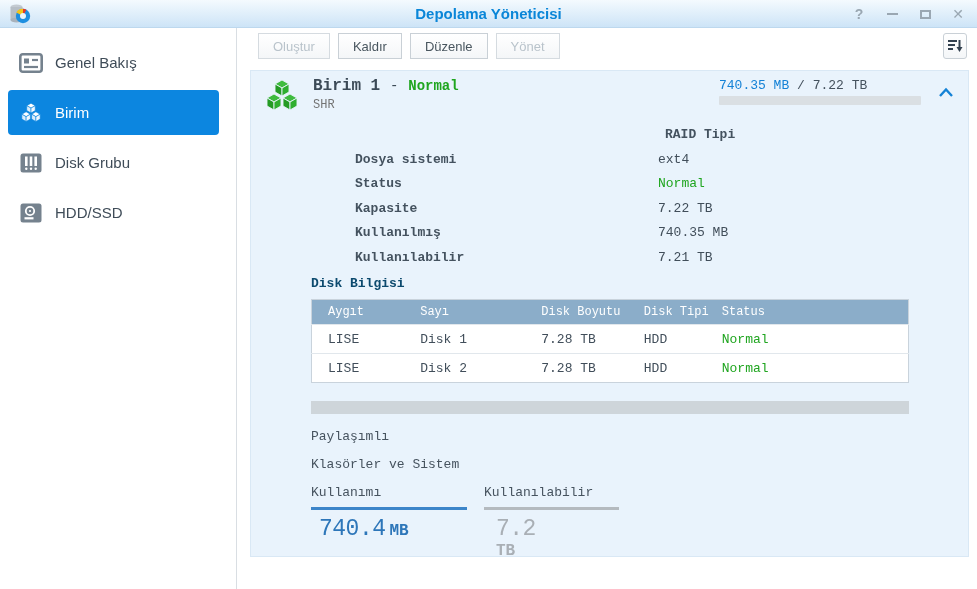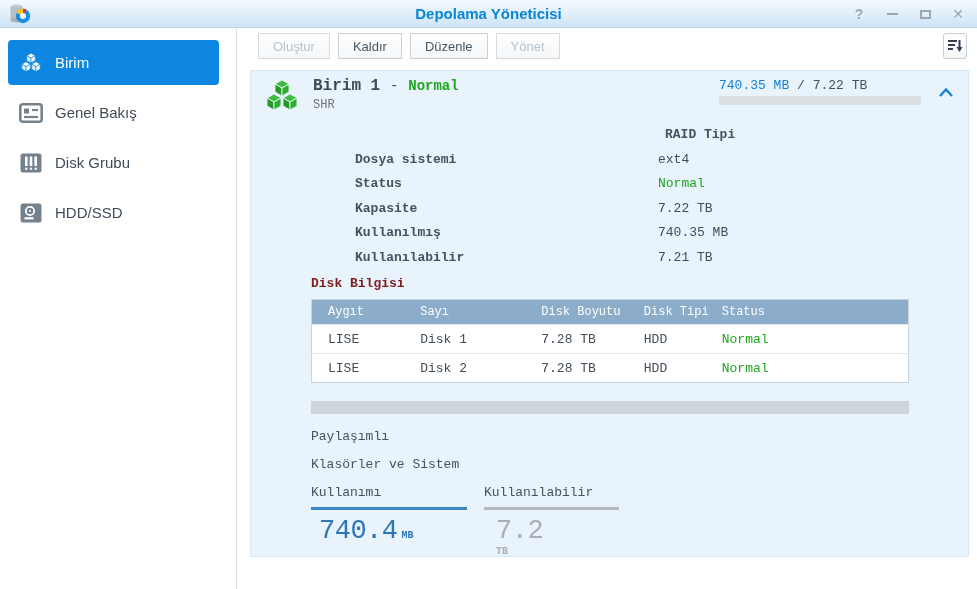--- a/index.html
+++ b/index.html
@@ -73,21 +73,21 @@
   .vol-usage-text .used { color:#1482d6; }
   .vol-usage-bar { position:absolute; left:468px; top:25px; width:202px; height:9px; background:#dadfe3; border-radius:1px; }
   .vol-collapse { position:absolute; right:12px; top:16px; width:18px; height:14px; cursor:pointer; }
 
   .details { margin:8px 0 0 60px; }
   .d-row { display:flex; line-height:24.5px;justify-content:flex-end; }
   .d-label { width:303px; font-weight:bold; color:#44525f; flex:none; }
   .d-value { width:310px; color:#414e5a; }
   .d-value.green { color:#1fa51f; }
 
-  .disk-title { margin:6px 0 0 60px; font-weight:bold; color:#7f1d1d; height:18px; }
+  .disk-title { margin:6px 0 0 60px; font-weight:bold; color:#0c4a6e; height:18px; }
   .disk-table { margin:5px 0 0 60px; width:598px; border-collapse:collapse; background:#fff; border:1px solid #c9d3dc; }
   .disk-table th {
     background:#8badc9; color:#fff; font-size:12px; font-weight:normal;
     height:25px; text-align:left; padding:0;
   }
   .disk-table td { height:29px; padding:0; font-size:13px; color:#414e5a; border-top:1px solid #e1e7ec; }
   .disk-table .c1 { width:106px; padding-left:16px; }
   .disk-table .c2 { width:118px; }
   .disk-table .c3 { width:100px; }
   .disk-table .c4 { width:76px; }
@@ -100,22 +100,22 @@
   .u-tab { display:flex; flex-direction:column; cursor:pointer; }
   .u-tab .u-label { font-size:13px; color:#46535f; line-height:28px; }
   .u-tab.active .u-underline { height:3px; background:#3c85c9; }
   .u-tab .u-underline { height:3px; background:#b4babf; }
   .u-tab1 { width:156px; }
   .u-tab1 .u-label { max-width:152px; }
   .u-tab2 { width:135px; }
 
   .usage-values { margin:6px 0 0 60px; display:flex; gap:17px; }
   .u-val { display:flex; align-items:baseline; padding-left:8px; }
-  .u-val .num { font-size:27px; font-weight:500; letter-spacing:-0.5px; }
-  .u-val .unit { font-size:10px; font-weight:bold; margin-left:4px; }
+  .u-val .num { font-size:23px; font-weight:500; letter-spacing:-0.5px; }
+  .u-val .unit { font-size:16px; font-weight:bold; margin-left:4px; }
   .u-val.blue .num, .u-val.blue .unit { color:#2d76b9; }
   .u-val.gray .num, .u-val.gray .unit { color:#a9afb5; }
   .u-val1 { width:156px; } .u-val2 { width:135px;flex-direction:column; }
 </style>
 </head>
 <body>
 
 <div class="window">
 
   <div class="titlebar">
@@ -137,48 +137,48 @@
           <i></i>
         </span>
       <span class="wc wc-max">
           <i></i>
         </span>
       <span class="wc wc-close">✕</span>
     </div>
   </div>
 
   <div class="sidebar">
+    <div class="side-item">
+      <span class="si-icon">
+        <svg width="24" height="20" viewBox="0 0 24 20">
+          <rect x="1.3" y="1.3" width="21.4" height="17.4" rx="2.5" fill="none" stroke="#75828e" stroke-width="2.6"></rect>
+          <rect x="5" y="5.5" width="5" height="5" fill="#75828e"></rect>
+          <line x1="13" y1="7" x2="19" y2="7" stroke="#75828e" stroke-width="2.2"></line>
+          <line x1="5" y1="14" x2="19" y2="14" stroke="#75828e" stroke-width="2.2"></line>
+        </svg>
+      </span>
+      <span class="si-label">Genel Bakış</span>
+    </div>
     <div class="side-item selected">
       <span class="si-icon">
         <svg width="22" height="22" viewBox="0 0 36 36">
           <g stroke="#0c86e0" stroke-width="1">
             <polygon points="18,2 25,6 18,10 11,6" fill="#ffffff"></polygon>
             <polygon points="11,6 18,10 18,18 11,14" fill="#dbeefc"></polygon>
             <polygon points="25,6 18,10 18,18 25,14" fill="#f0f8ff"></polygon>
             <polygon points="10,16 17,20 10,24 3,20" fill="#ffffff"></polygon>
             <polygon points="3,20 10,24 10,32 3,28" fill="#dbeefc"></polygon>
             <polygon points="17,20 10,24 10,32 17,28" fill="#f0f8ff"></polygon>
             <polygon points="26,16 33,20 26,24 19,20" fill="#ffffff"></polygon>
             <polygon points="19,20 26,24 26,32 19,28" fill="#dbeefc"></polygon>
             <polygon points="33,20 26,24 26,32 33,28" fill="#f0f8ff"></polygon>
           </g>
         </svg>
       </span>
       <span class="si-label">Birim</span>
-    </div>
-    <div class="side-item">
-      <span class="si-icon">
-        <svg width="24" height="20" viewBox="0 0 24 20">
-          <rect x="1.3" y="1.3" width="21.4" height="17.4" rx="2.5" fill="none" stroke="#75828e" stroke-width="2.6"></rect>
-          <rect x="5" y="5.5" width="5" height="5" fill="#75828e"></rect>
-          <line x1="13" y1="7" x2="19" y2="7" stroke="#75828e" stroke-width="2.2"></line>
-          <line x1="5" y1="14" x2="19" y2="14" stroke="#75828e" stroke-width="2.2"></line>
-        </svg>
-      </span>
-      <span class="si-label">Genel Bakış</span>
     </div>
     <div class="side-item">
       <span class="si-icon">
         <svg width="22" height="20" viewBox="0 0 22 20">
           <rect x="0.5" y="0.5" width="21" height="19" rx="2.5" fill="#75828e"></rect>
           <rect x="5" y="3.5" width="2.6" height="9.5" fill="#fff"></rect>
           <rect x="9.7" y="3.5" width="2.6" height="9.5" fill="#fff"></rect>
           <rect x="14.4" y="3.5" width="2.6" height="9.5" fill="#fff"></rect>
           <circle cx="6.3" cy="15.8" r="1.2" fill="#fff"></circle>
           <circle cx="11" cy="15.8" r="1.2" fill="#fff"></circle>

